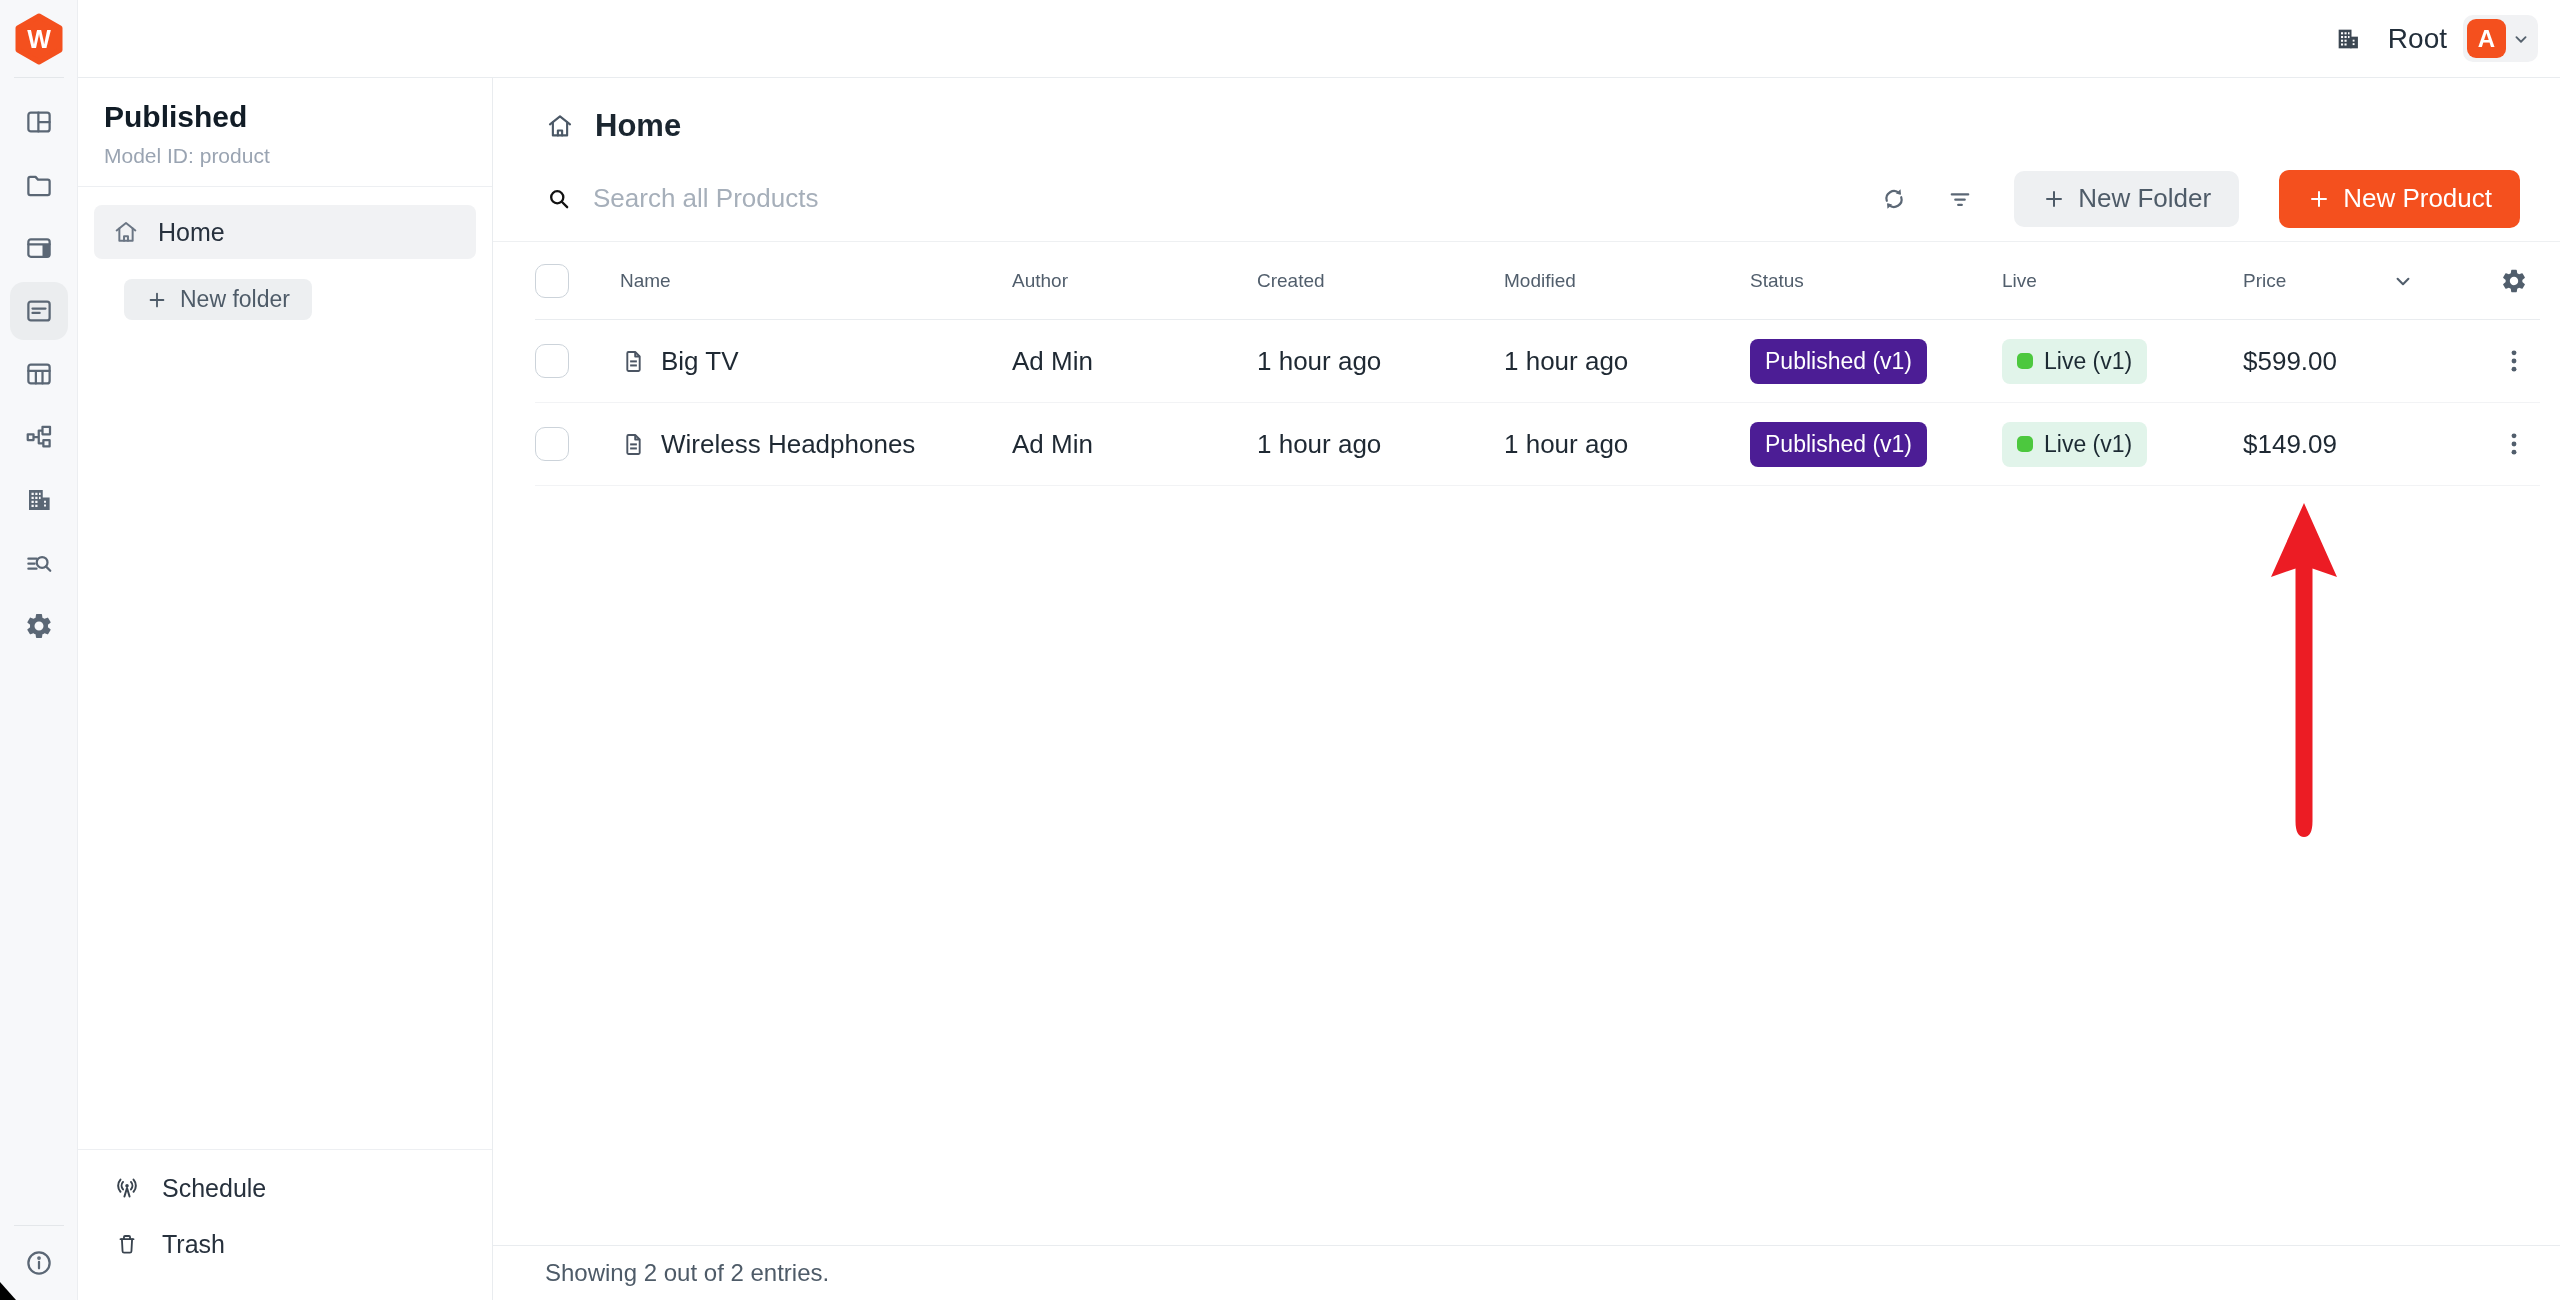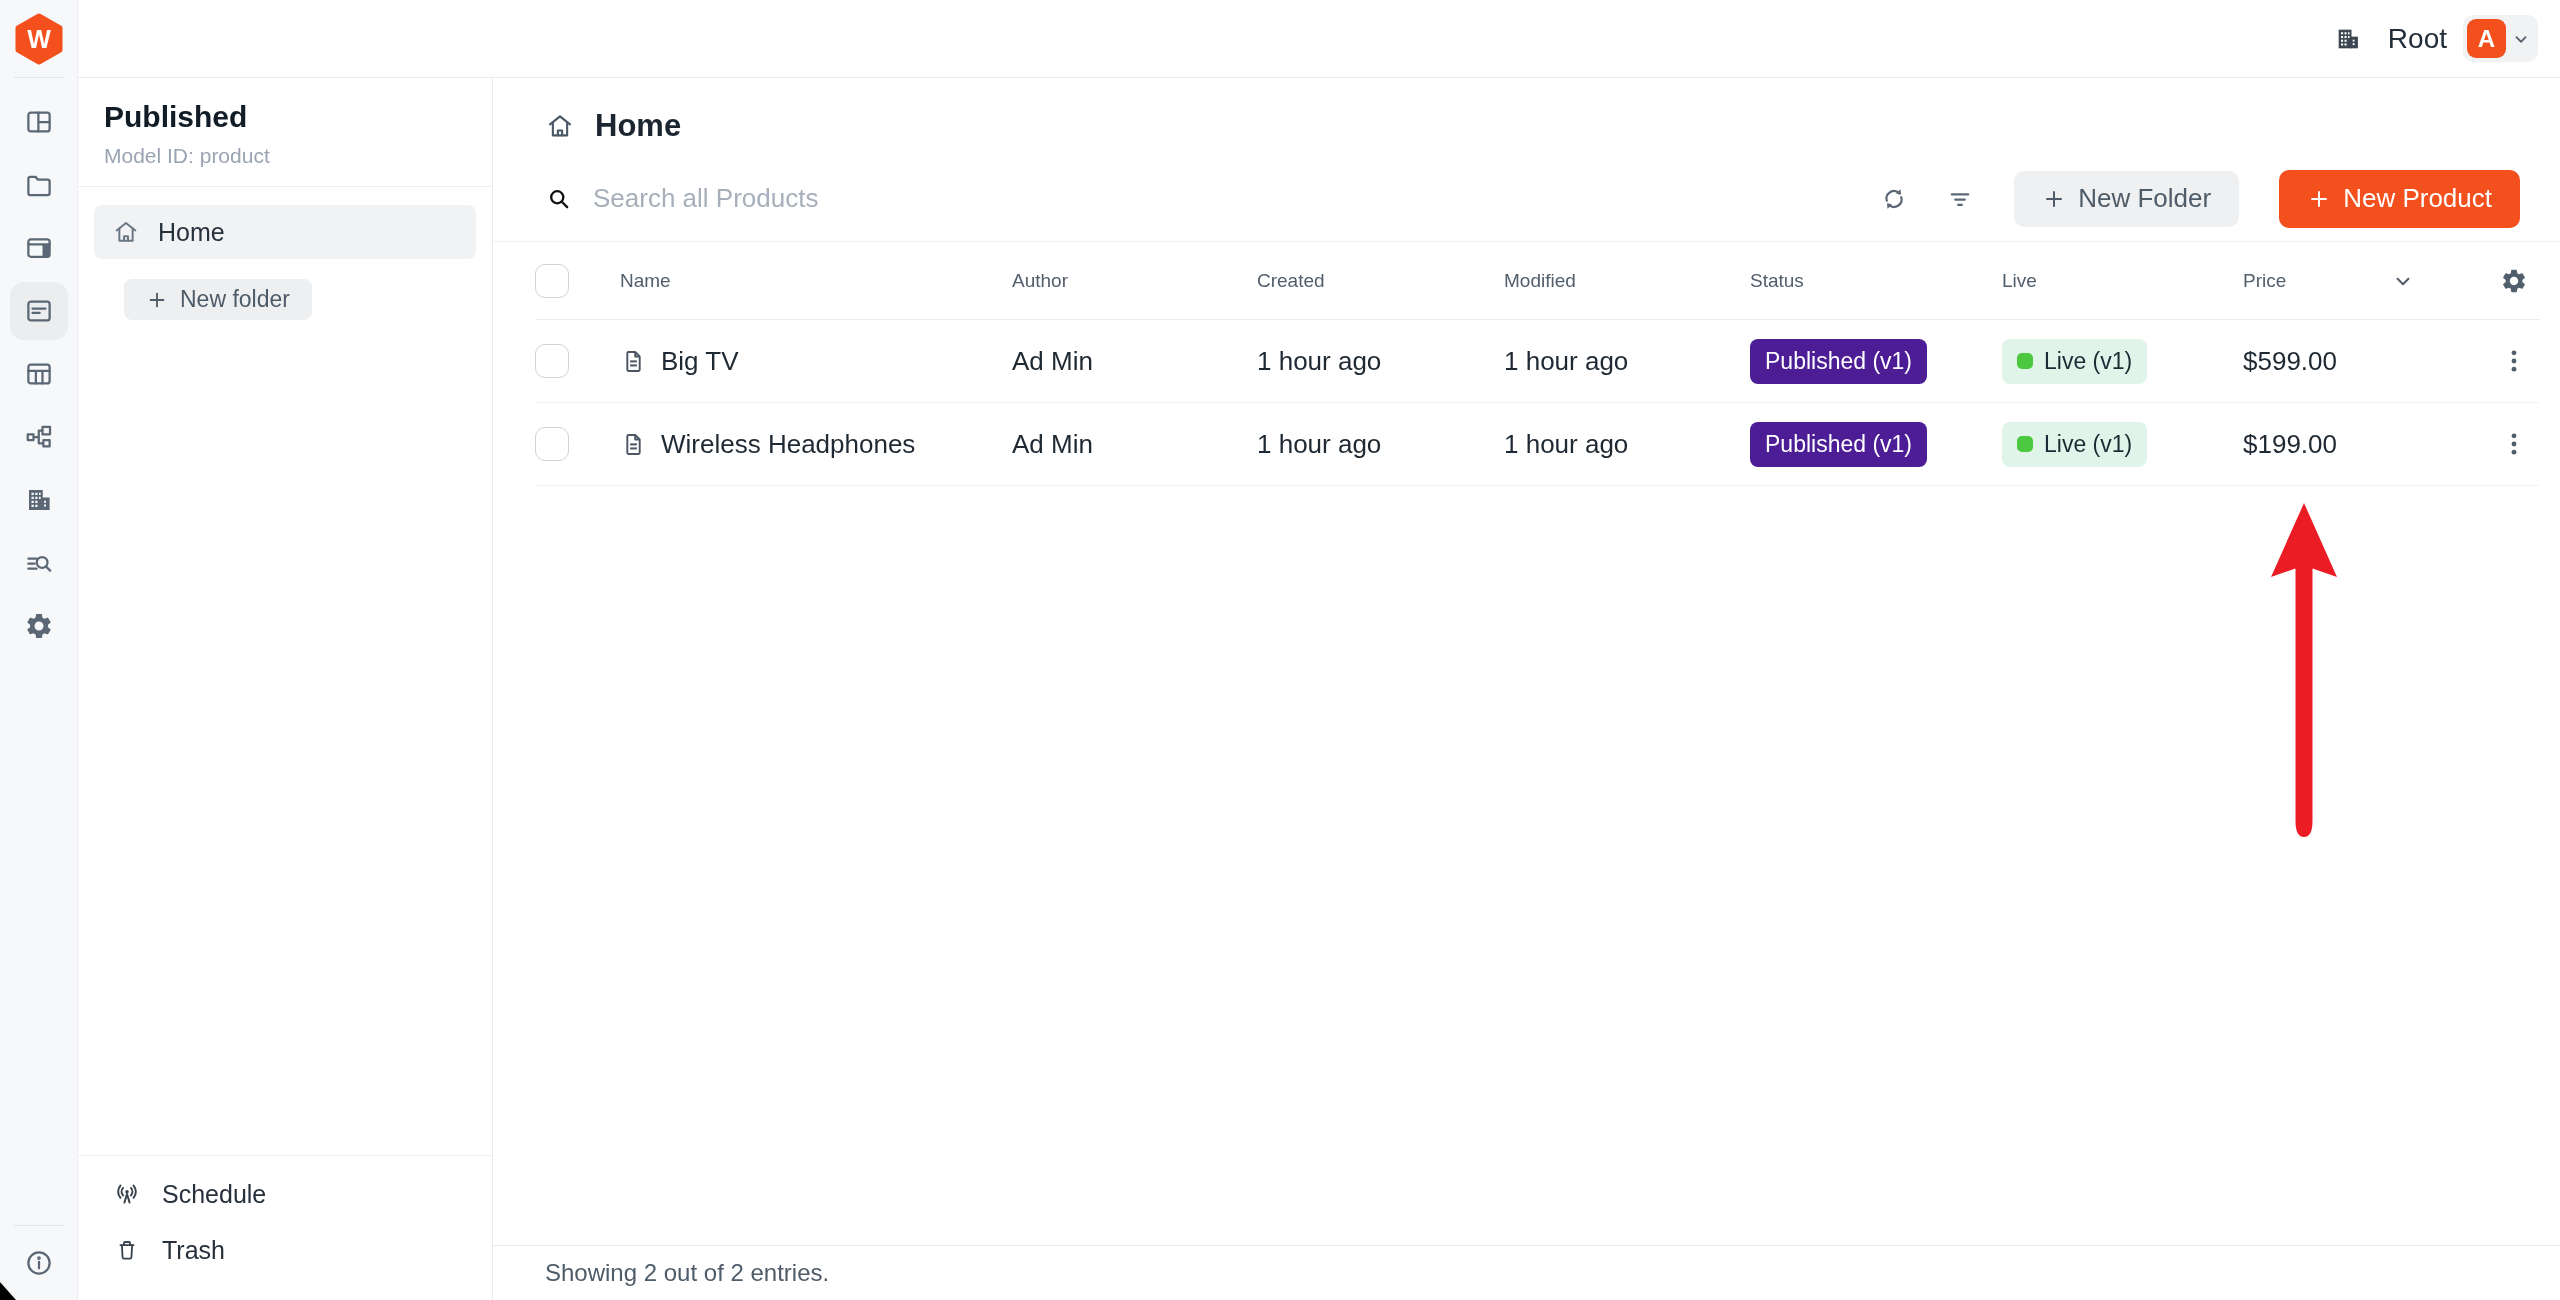--- a/index.html
+++ b/index.html
@@ -57,21 +57,21 @@
     display:flex; align-items:center; gap:18px; height:54px; border-radius:8px;
     padding:0 18px; font-size:25px; color:#27313d;
   }
   .tree-item.active { background:#f1f2f4; }
   .tree-item .ticon { color:#6b7684; display:flex; }
   .newfolder-btn {
     margin:20px 0 0 30px; display:inline-flex; align-items:center; gap:12px;
     background:#edeff1; border-radius:8px; height:41px; padding:0 22px;
     font-size:23px; color:#4e5b68; border:none; width:max-content;
   }
-  .sidebar-bottom { margin-top:auto; border-top:1px solid #edeff2; padding:10px 16px 22px 16px; }
+  .sidebar-bottom { margin-top:auto; border-top:1px solid #edeff2; padding:10px 16px 28px 16px; }
   .bottom-item {
     display:flex; align-items:center; gap:20px; height:56px; padding:0 18px;
     font-size:25px; color:#27313d;
   }
   .bottom-item .ticon { color:#39434e; display:flex; width:30px; justify-content:center; }
 
   
   .main { position:absolute; left:493px; top:78px; right:0; bottom:0; background:#fff; }
   .main-heading { display:flex; align-items:center; gap:20px; padding:30px 0 0 52px; }
   .main-heading .hicon { color:#4b5866; display:flex; }
@@ -460,21 +460,21 @@
       <div class="cell">1 hour ago</div>
       <div class="cell">
         <span class="badge-status">Published (v1)</span>
       </div>
       <div class="cell">
         <span class="badge-live">
           <span class="live-dot"></span>
           <span>Live (v1)</span>
         </span>
       </div>
-      <div class="cell">$199.00</div>
+      <div class="cell">$149.09</div>
       <div class="cell cell-ctrl">
         <span class="kebab">
           <svg width="28" height="28" viewBox="0 0 24 24" fill="currentColor">
             <circle cx="12" cy="5" r="2.1"></circle>
               <circle cx="12" cy="12" r="2.1"></circle>
               <circle cx="12" cy="19" r="2.1"></circle>
           </svg>
         </span>
       </div>
     </div>

